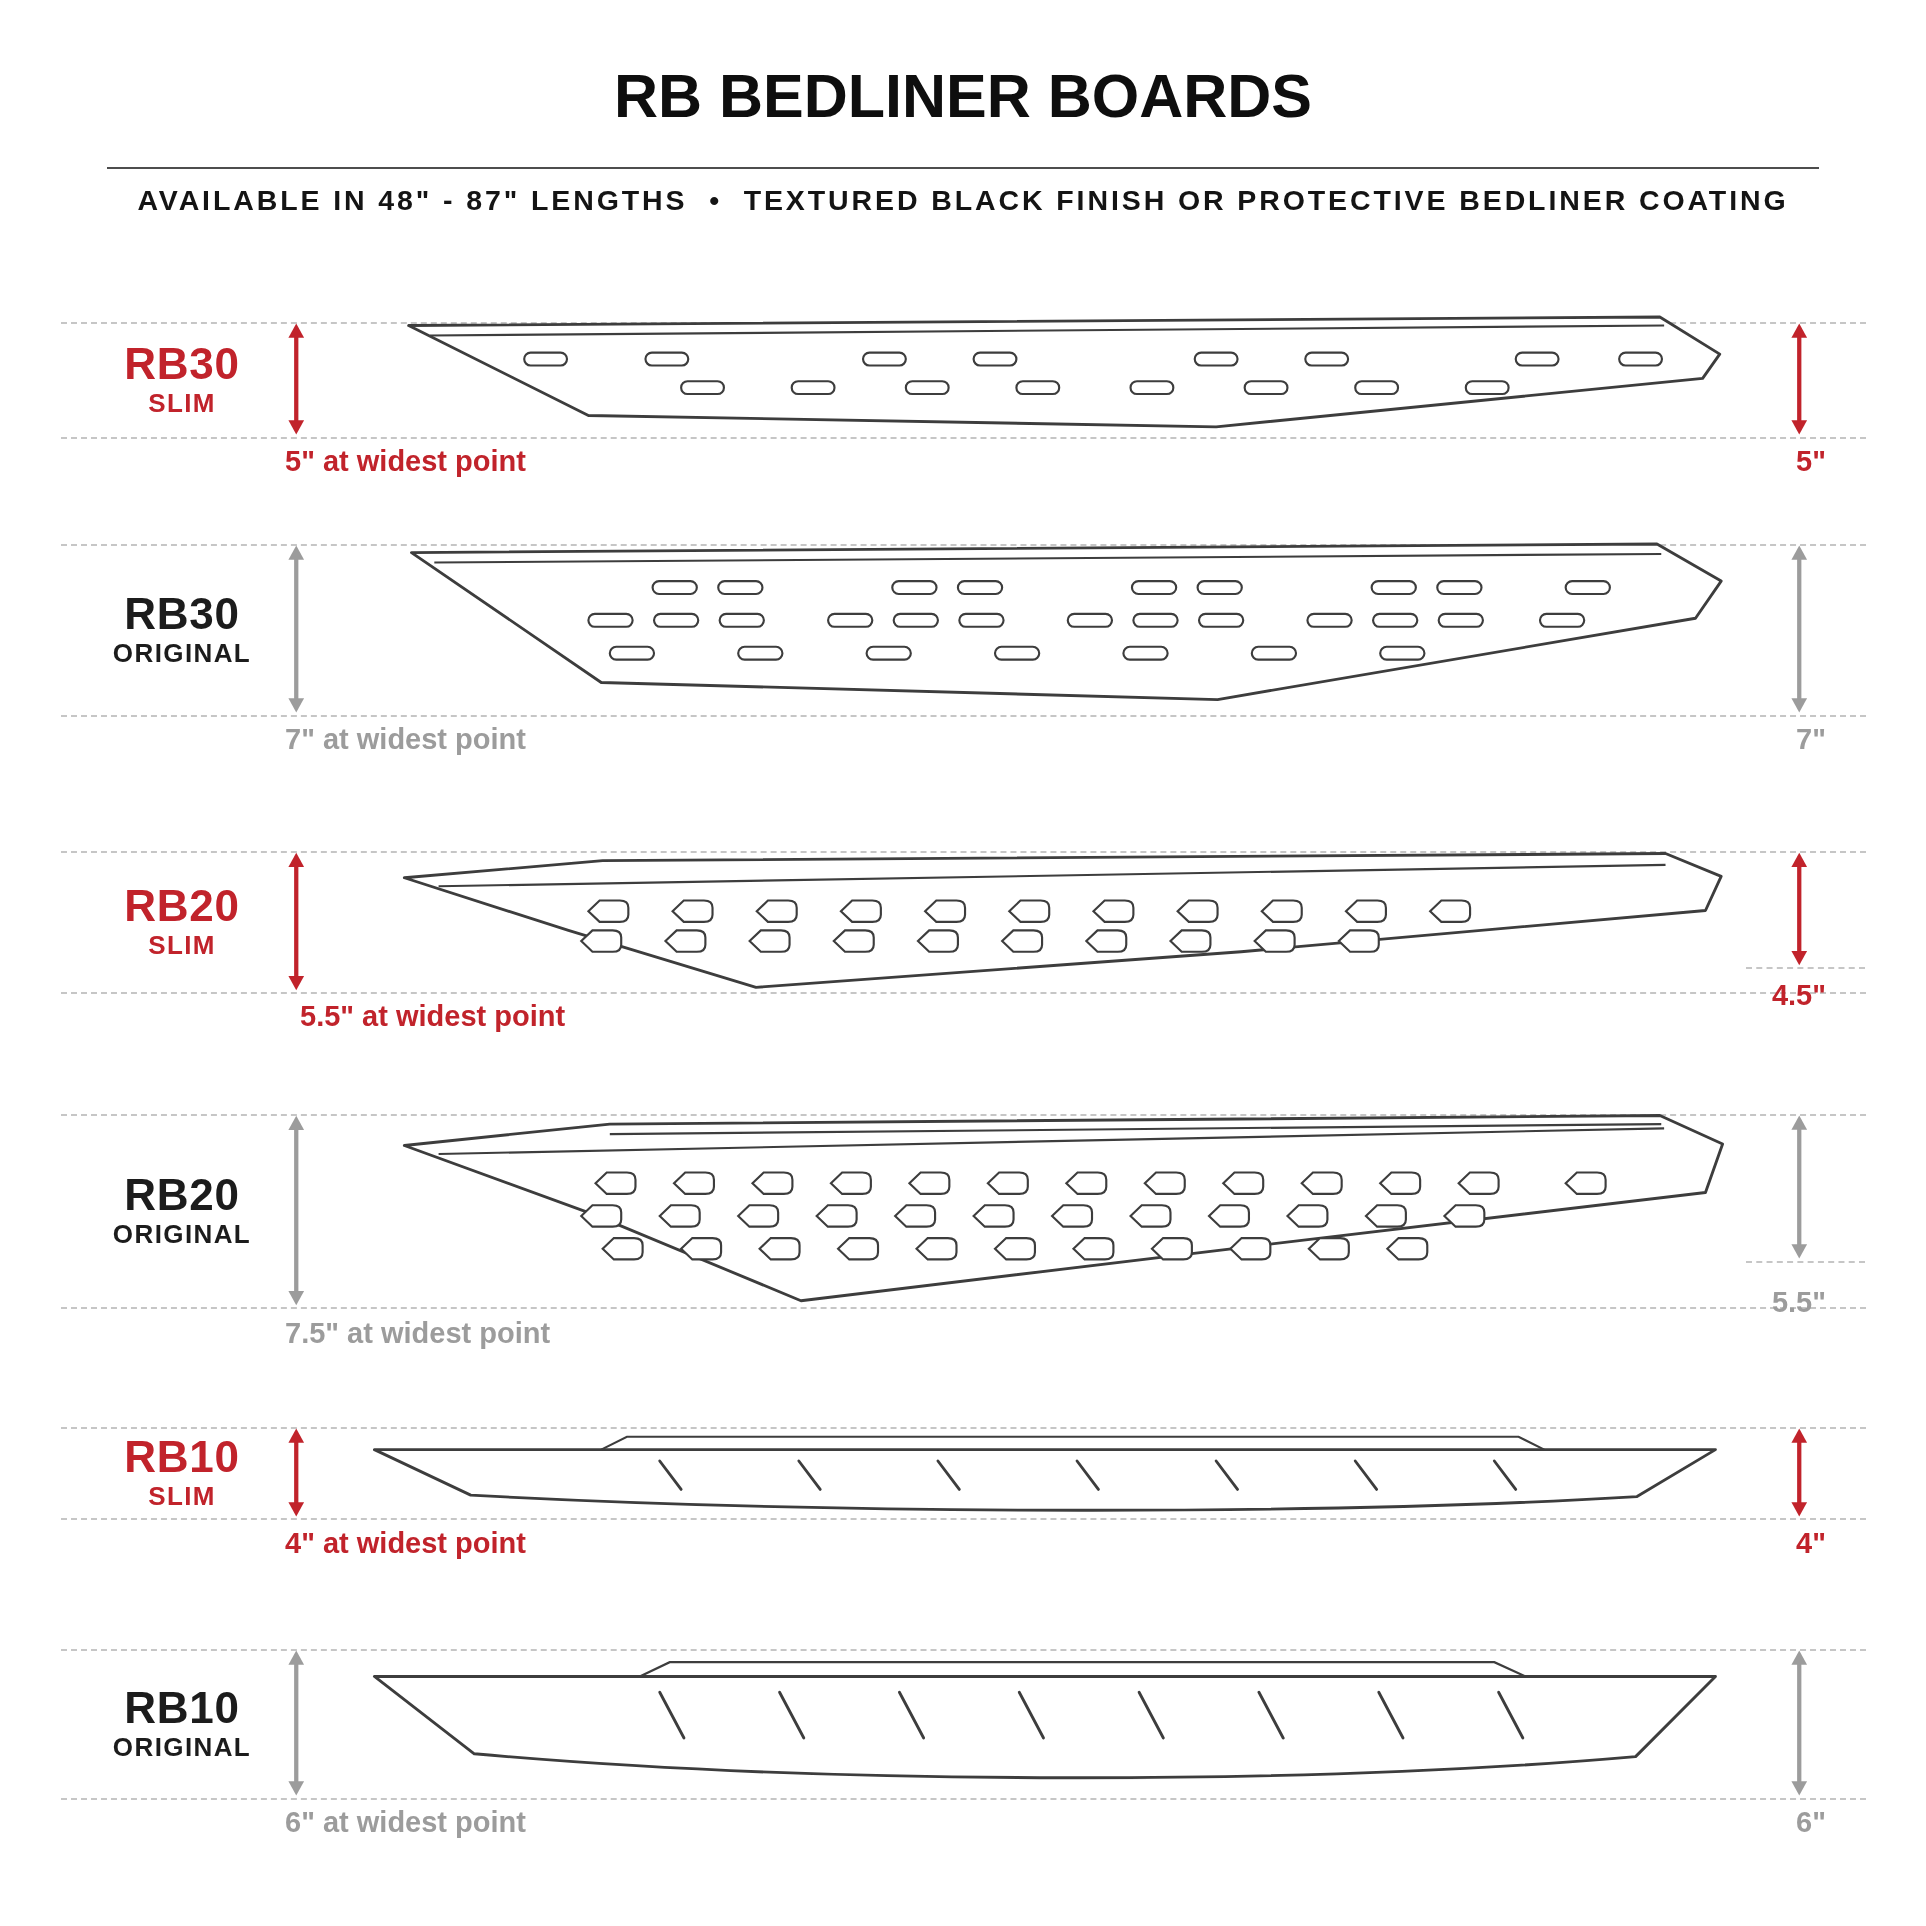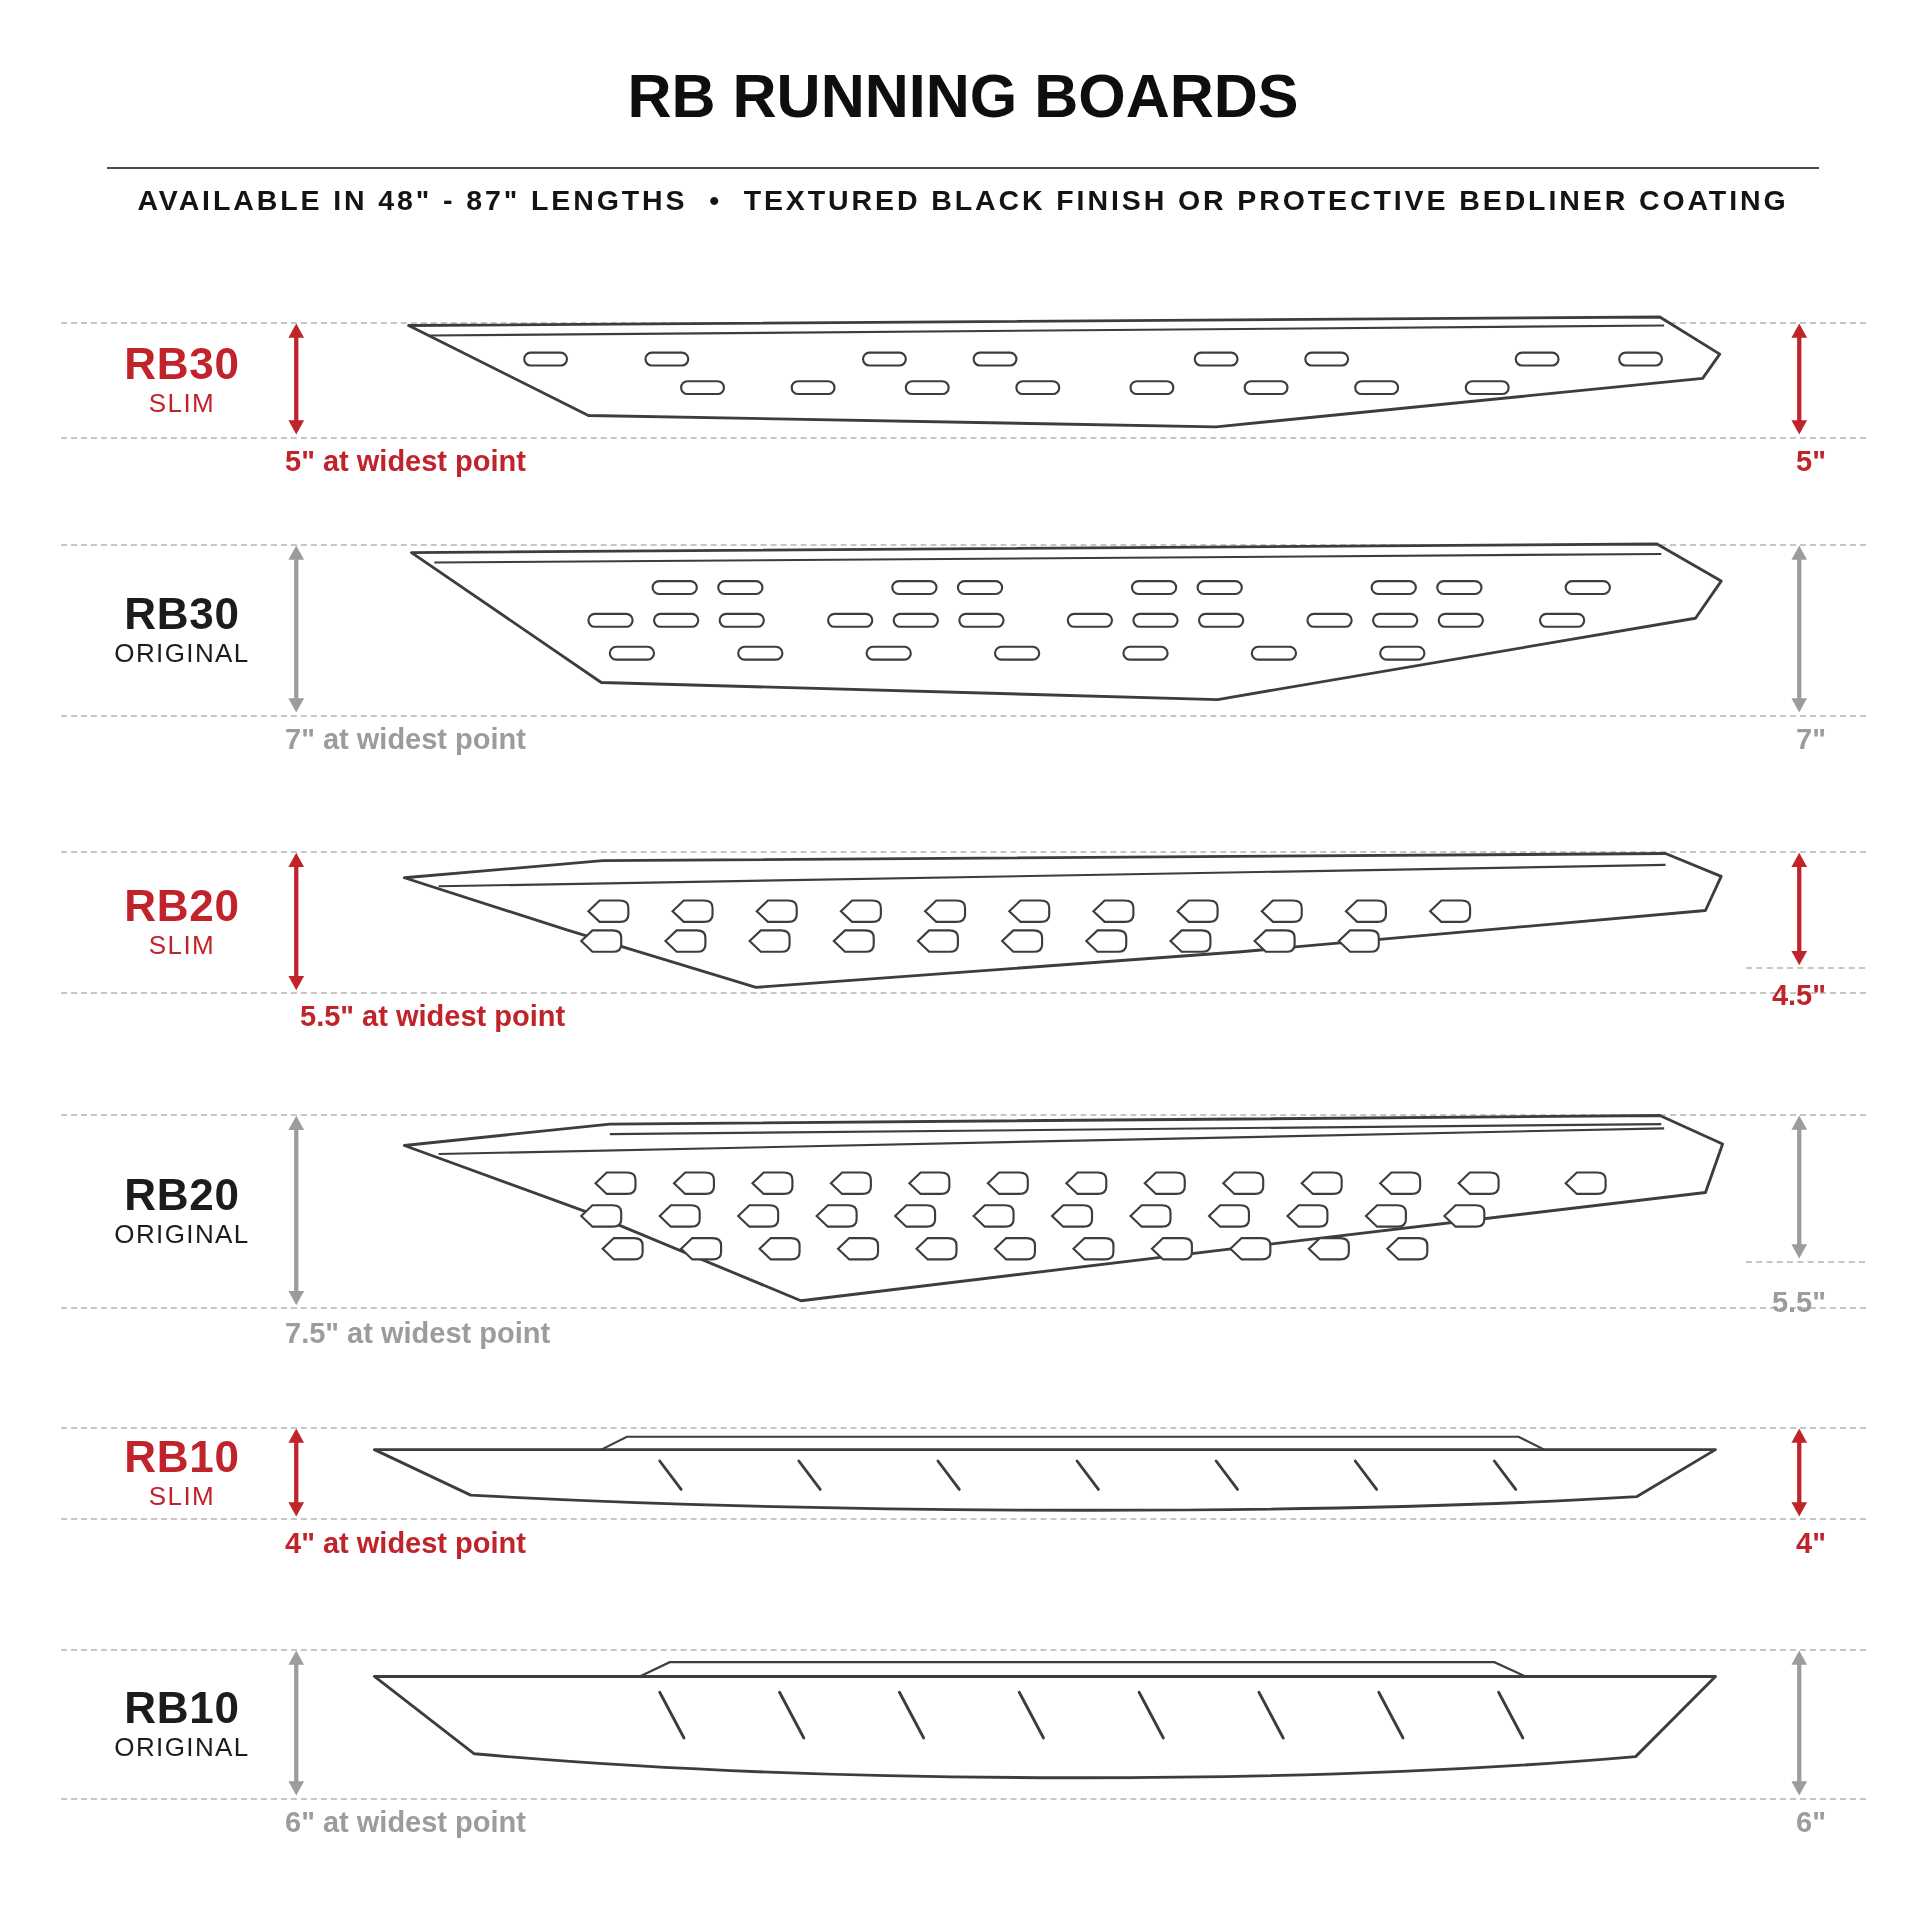--- a/index.html
+++ b/index.html
@@ -17,35 +17,35 @@
     position:absolute;top:184px;left:0;width:1926px;text-align:center;
     font-size:28.5px;font-weight:700;letter-spacing:2.9px;color:#141414;
   }
   .dash{position:absolute;left:61px;width:1805px;border-top:2.1px dashed #c6c6c6;}
   .dash.short{left:1746px;width:119px;}
   .row-label{
     position:absolute;left:75px;width:214px;display:flex;flex-direction:column;
     align-items:center;justify-content:center;text-align:center;
   }
   .model{font-size:44px;font-weight:900;letter-spacing:0.7px;line-height:1.05;}
-  .variant{font-size:26px;font-weight:400;letter-spacing:1.4px;margin-top:2.9px;line-height:1.05;}
+  .variant{font-size:26px;font-weight:700;letter-spacing:1.4px;margin-top:2.9px;line-height:1.05;}
   .red{color:#c1232b;}
   .dark{color:#1c1c1c;}
   .graytxt{color:#9c9c9c;}
   .arrow{position:absolute;width:28.5px;}
   .board{position:absolute;left:353px;width:1391px;}
   .wnote{position:absolute;font-size:29px;font-weight:700;white-space:nowrap;}
   .hnote{position:absolute;font-size:29px;font-weight:700;width:157px;right:100px;text-align:right;white-space:nowrap;}
 </style>
 </head>
 <body>
 
 <div id="canvas">
 
-  <h1 class="page-title">RB RUNNING BOARDS</h1>
+  <h1 class="page-title">RB BEDLINER BOARDS</h1>
   <div class="rule"></div>
   <div class="subtitle">AVAILABLE IN 48" - 87" LENGTHS &nbsp;•&nbsp; TEXTURED BLACK FINISH OR PROTECTIVE BEDLINER COATING</div>
 
   <div class="dash" style="top:322px"></div>
   <div class="dash" style="top:437px"></div>
   <div class="dash" style="top:544px"></div>
   <div class="dash" style="top:715px"></div>
   <div class="dash" style="top:851px"></div>
   <div class="dash" style="top:992px"></div>
   <div class="dash" style="top:1114px"></div>

